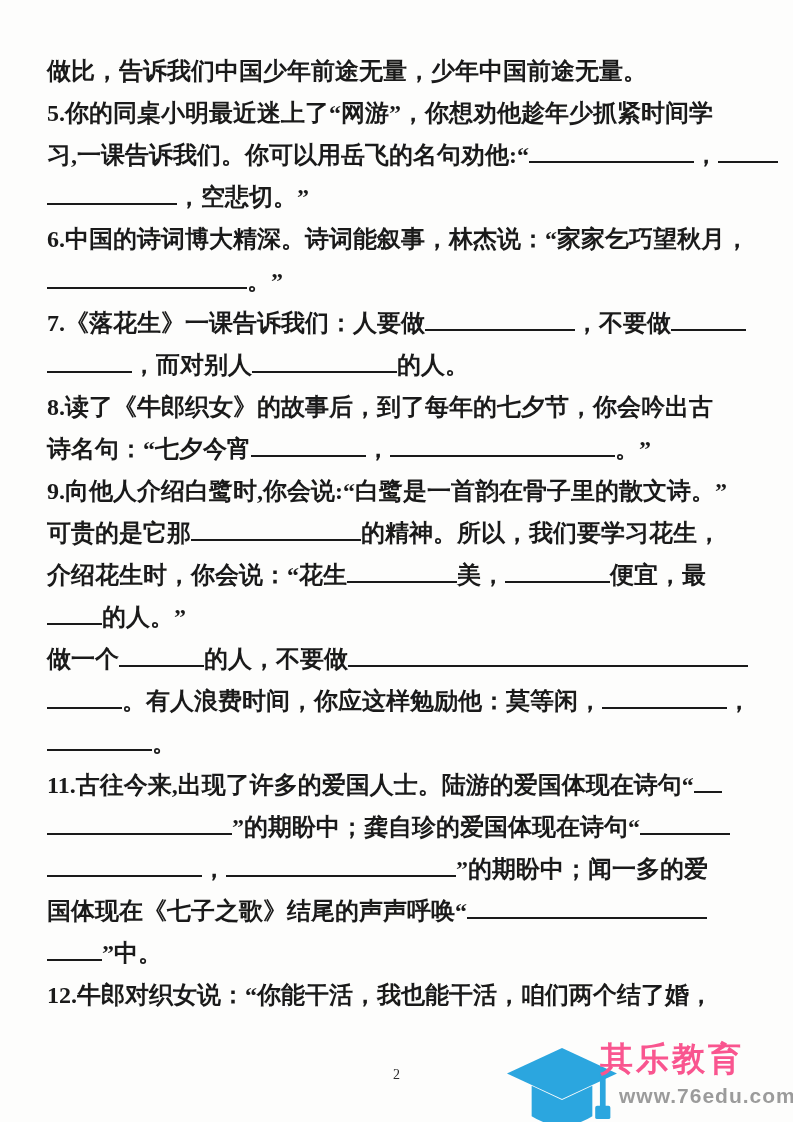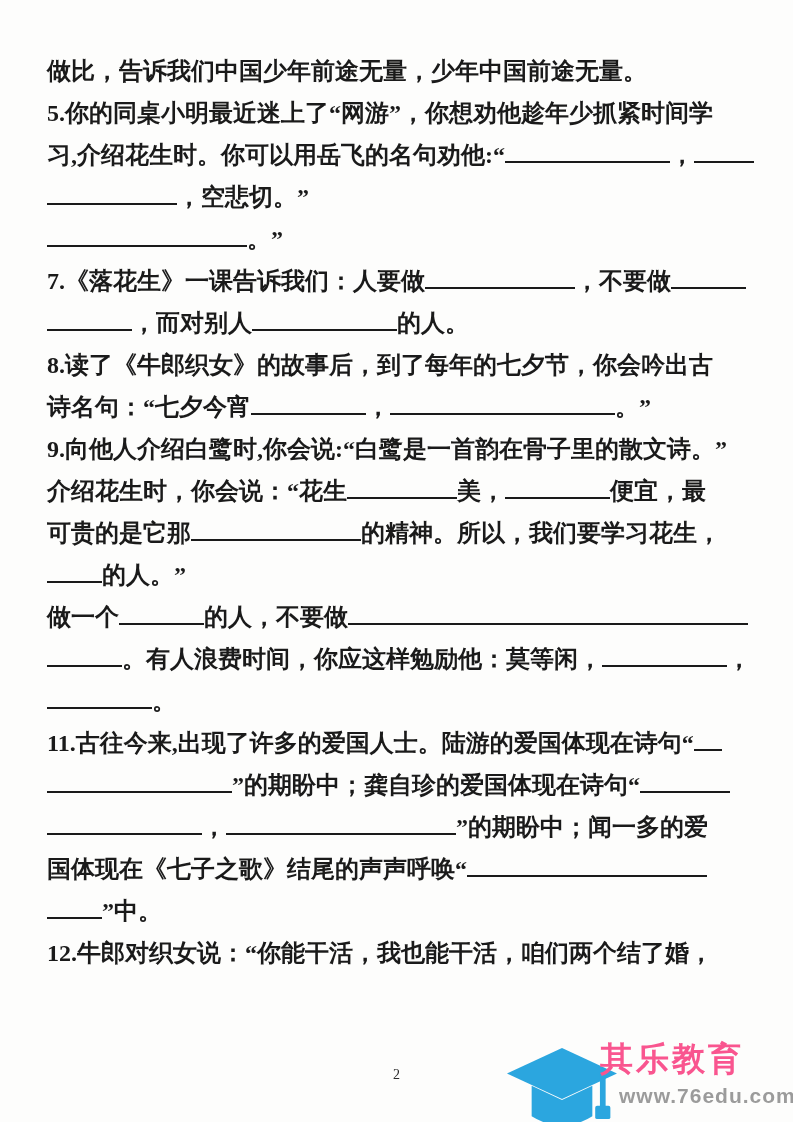--- a/index.html
+++ b/index.html
@@ -68,30 +68,31 @@
   }
 </style>
 </head>
 <body style="background: rgb(253, 253, 252);">
 
 <div class="page">
 
   <div class="doc" style="color: rgb(26, 26, 26);">
       <div class="line"><span>做比，告诉我们中国少年前途无量，少年中国前途无量。</span></div>
       <div class="line"><span>5.你的同桌小明最近迷上了“网游”，你想劝他趁年少抓紧时间学</span></div>
-      <div class="line"><span>习,介绍花生时。你可以用岳飞的名句劝他:“</span><span class="blank" style="width: 165px; border-bottom-color: rgb(26, 26, 26);"></span><span>，</span><span class="blank" style="width: 60px; border-bottom-color: rgb(26, 26, 26);"></span></div>
+      <div class="line"><span>习,一课告诉我们。你可以用岳飞的名句劝他:“</span><span class="blank" style="width: 165px; border-bottom-color: rgb(26, 26, 26);"></span><span>，</span><span class="blank" style="width: 60px; border-bottom-color: rgb(26, 26, 26);"></span></div>
       <div class="line"><span class="blank" style="width: 130px; border-bottom-color: rgb(26, 26, 26);"></span><span>，空悲切。”</span></div>
+      <div class="line"><span>6.中国的诗词博大精深。诗词能叙事，林杰说：“家家乞巧望秋月，</span></div>
       <div class="line"><span class="blank" style="width: 200px; border-bottom-color: rgb(26, 26, 26);"></span><span>。”</span></div>
       <div class="line"><span>7.《落花生》一课告诉我们：人要做</span><span class="blank" style="width: 150px; border-bottom-color: rgb(26, 26, 26);"></span><span>，不要做</span><span class="blank" style="width: 75px; border-bottom-color: rgb(26, 26, 26);"></span></div>
       <div class="line"><span class="blank" style="width: 85px; border-bottom-color: rgb(26, 26, 26);"></span><span>，而对别人</span><span class="blank" style="width: 145px; border-bottom-color: rgb(26, 26, 26);"></span><span>的人。</span></div>
       <div class="line"><span>8.读了《牛郎织女》的故事后，到了每年的七夕节，你会吟出古</span></div>
       <div class="line"><span>诗名句：“七夕今宵</span><span class="blank" style="width: 115px; border-bottom-color: rgb(26, 26, 26);"></span><span>，</span><span class="blank" style="width: 225px; border-bottom-color: rgb(26, 26, 26);"></span><span>。”</span></div>
       <div class="line"><span>9.向他人介绍白鹭时,你会说:“白鹭是一首韵在骨子里的散文诗。”</span></div>
+      <div class="line"><span>可贵的是它那</span><span class="blank" style="width: 170px; border-bottom-color: rgb(26, 26, 26);"></span><span>的精神。所以，我们要学习花生，</span></div>
       <div class="line"><span>介绍花生时，你会说：“花生</span><span class="blank" style="width: 110px; border-bottom-color: rgb(26, 26, 26);"></span><span>美，</span><span class="blank" style="width: 105px; border-bottom-color: rgb(26, 26, 26);"></span><span>便宜，最</span></div>
-      <div class="line"><span>可贵的是它那</span><span class="blank" style="width: 170px; border-bottom-color: rgb(26, 26, 26);"></span><span>的精神。所以，我们要学习花生，</span></div>
       <div class="line"><span class="blank" style="width: 55px; border-bottom-color: rgb(26, 26, 26);"></span><span>的人。”</span></div>
       <div class="line"><span>做一个</span><span class="blank" style="width: 85px; border-bottom-color: rgb(26, 26, 26);"></span><span>的人，不要做</span><span class="blank" style="width: 400px; border-bottom-color: rgb(26, 26, 26);"></span></div>
       <div class="line"><span class="blank" style="width: 75px; border-bottom-color: rgb(26, 26, 26);"></span><span>。有人浪费时间，你应这样勉励他：莫等闲，</span><span class="blank" style="width: 125px; border-bottom-color: rgb(26, 26, 26);"></span><span>，</span></div>
       <div class="line"><span class="blank" style="width: 105px; border-bottom-color: rgb(26, 26, 26);"></span><span>。</span></div>
       <div class="line"><span>11.古往今来,出现了许多的爱国人士。陆游的爱国体现在诗句“</span><span class="blank" style="width: 28px; border-bottom-color: rgb(26, 26, 26);"></span></div>
       <div class="line"><span class="blank" style="width: 185px; border-bottom-color: rgb(26, 26, 26);"></span><span>”的期盼中；龚自珍的爱国体现在诗句“</span><span class="blank" style="width: 90px; border-bottom-color: rgb(26, 26, 26);"></span></div>
       <div class="line"><span class="blank" style="width: 155px; border-bottom-color: rgb(26, 26, 26);"></span><span>，</span><span class="blank" style="width: 230px; border-bottom-color: rgb(26, 26, 26);"></span><span>”的期盼中；闻一多的爱</span></div>
       <div class="line"><span>国体现在《七子之歌》结尾的声声呼唤“</span><span class="blank" style="width: 240px; border-bottom-color: rgb(26, 26, 26);"></span></div>
       <div class="line"><span class="blank" style="width: 55px; border-bottom-color: rgb(26, 26, 26);"></span><span>”中。</span></div>
       <div class="line"><span>12.牛郎对织女说：“你能干活，我也能干活，咱们两个结了婚，</span></div>

